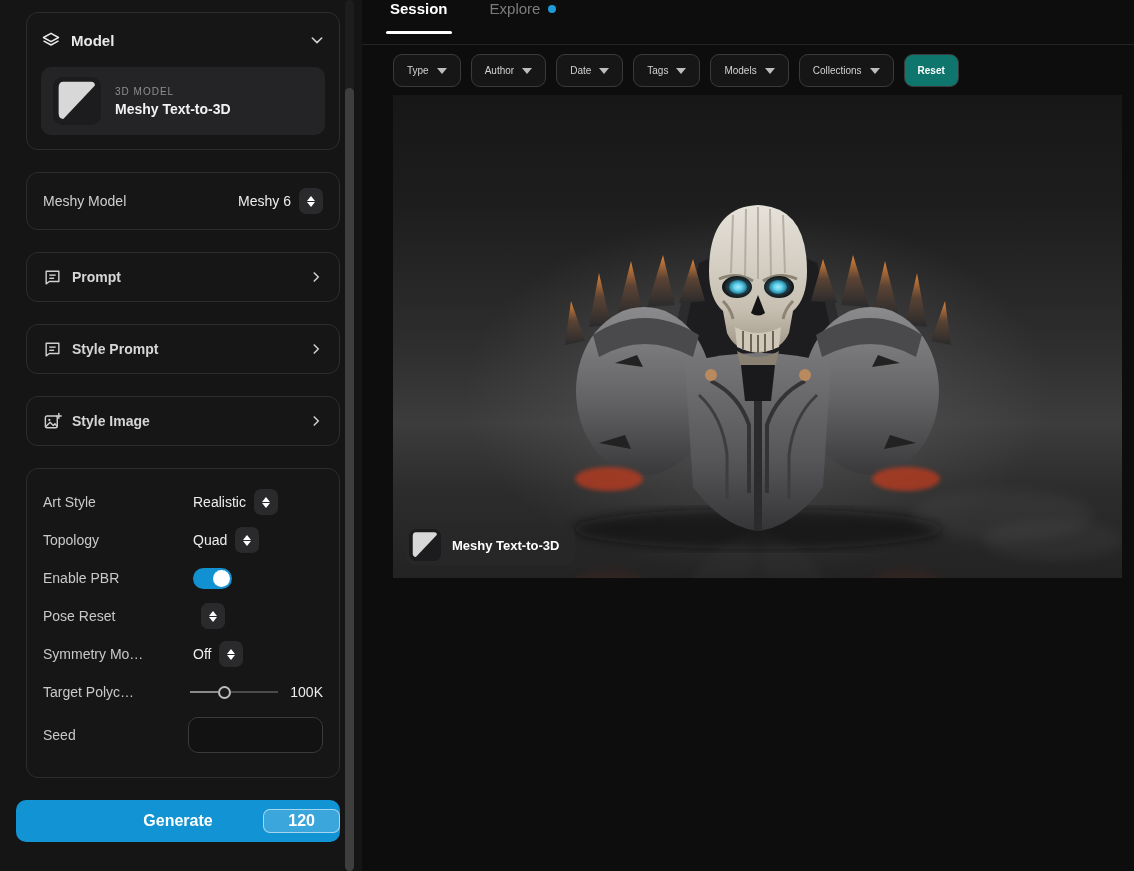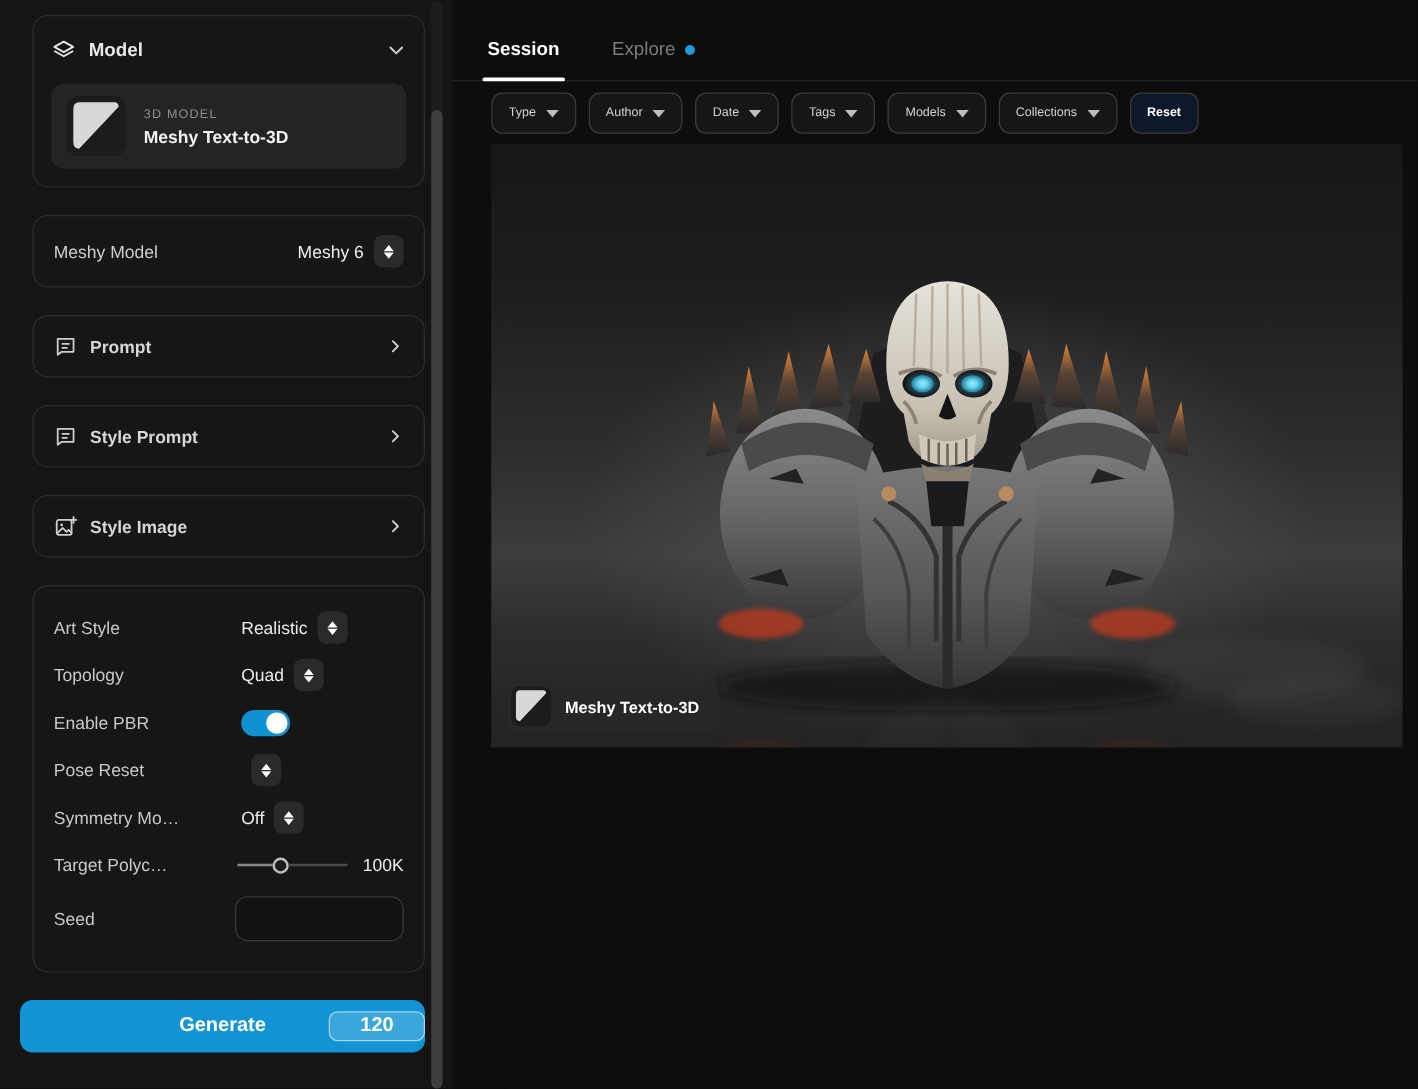--- a/index.html
+++ b/index.html
@@ -68,36 +68,36 @@
     display:flex; align-items:center; justify-content:center; position:relative;
     cursor:pointer; border:none; width:calc(100% - 10px); }
   .generate-btn .g-lbl { color:#fff; font-size:16px; font-weight:bold; }
   .generate-btn .credits { position:absolute; right:0; top:9px; height:24px;
     padding:0 24px; border-radius:7px; background:rgba(255,255,255,0.18);
     border:1px solid rgba(255,255,255,0.55); color:#fff; font-size:16px; font-weight:bold;
     display:flex; align-items:center; }
 
   
   .main { flex:1; background:#0d0d0d; display:flex; flex-direction:column; }
-  .tabbar { height:65px; border-bottom:1px solid #232323; display:flex; align-items:flex-end;
+  .tabbar { height:45px; border-bottom:1px solid #232323; display:flex; align-items:flex-start;
     padding:0 0 0 24px; }
   .tab { position:relative; padding:0 4px 16px; margin-right:34px; font-size:15px; cursor:pointer; }
   .tab.active { color:#fff; font-weight:bold; }
   .tab.active .underline { position:absolute; left:0; right:0; bottom:-1px; height:3px;
     background:#fff; border-radius:2px; }
   .tab.inactive { color:#7c7c7c; display:flex; align-items:center; gap:8px; }
   .dot { width:8px; height:8px; border-radius:50%; background:#1e9ad6; display:inline-block; }
 
   .filterbar { height:50px; display:flex; align-items:center; gap:10px; padding:0 0 0 31px; }
   .pill { height:33px; border:1px solid #3a3a3c; border-radius:9px; background:#161616;
     color:#d2d2d2; font-size:10px; display:flex; align-items:center; gap:8px;
     padding:0 13px; cursor:pointer; }
   .pill .dn { width:0; height:0; border-left:5px solid transparent; border-right:5px solid transparent;
     border-top:6px solid #bdbdbd; margin-top:2px; }
-  .pill.reset { background:#0f172a; color:#fff; font-weight:bold; }
+  .pill.reset { background:#0f766e; color:#fff; font-weight:bold; }
 
   .viewer-wrap { padding:0 0 0 31px; margin-top:0px; }
   .viewer { width:729px; height:483px; position:relative; overflow:hidden; cursor:pointer;
     background:
       radial-gradient(ellipse 420px 260px at 50% 62%, rgba(110,110,110,0.55), rgba(0,0,0,0) 70%),
       linear-gradient(180deg,#171717 0%, #1d1d1d 22%, #2e2e2e 52%, #3c3c3c 68%, #2c2c2c 82%, #232323 100%);
   }
   .viewer svg.scene { position:absolute; left:0; top:0; }
   .viewer-badge { position:absolute; left:12px; bottom:13px; height:40px;
     background:rgba(40,40,40,0.85); border-radius:9px; display:flex; align-items:center;

